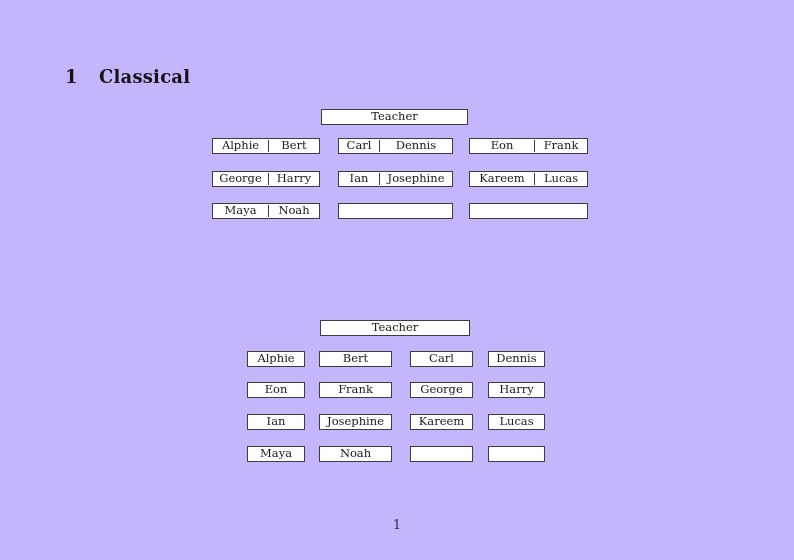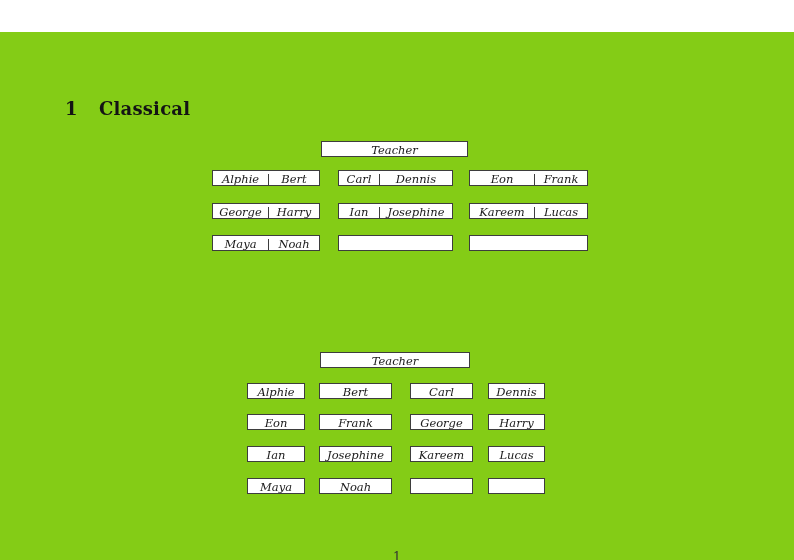--- a/index.html
+++ b/index.html
@@ -11,22 +11,21 @@
     width: 794px;
     height: 560px;
     position: relative;
     overflow: hidden;
     font-family: "DejaVu Serif", serif;
     color: #111111;
   }
   .page {
     position: absolute;
     inset: 0;
-    background: #84cc16;
-    margin-top: 32px;
+    background: #c4b5fd;
   }
   .section-heading {
     position: absolute;
     left: 65px;
     font-size: 18px;
     font-weight: bold;
     color: #141414;
     white-space: nowrap;
     letter-spacing: 0.2px;
   }
@@ -34,22 +33,21 @@
     display: inline-block;
     width: 34px;
   }
   .box {
     position: absolute;
     box-sizing: border-box;
     height: 16px;
     border: 1px solid #3d3d3d;
     background: #ffffff;
     display: flex;
-    align-items: flex-end;
-    font-style: italic;
+    align-items: center;
   }
   .cell {
     display: flex;
     align-items: center;
     justify-content: center;
     font-size: 11.5px;
     line-height: 1;
     color: #191919;
     white-space: nowrap;
     overflow: visible;

